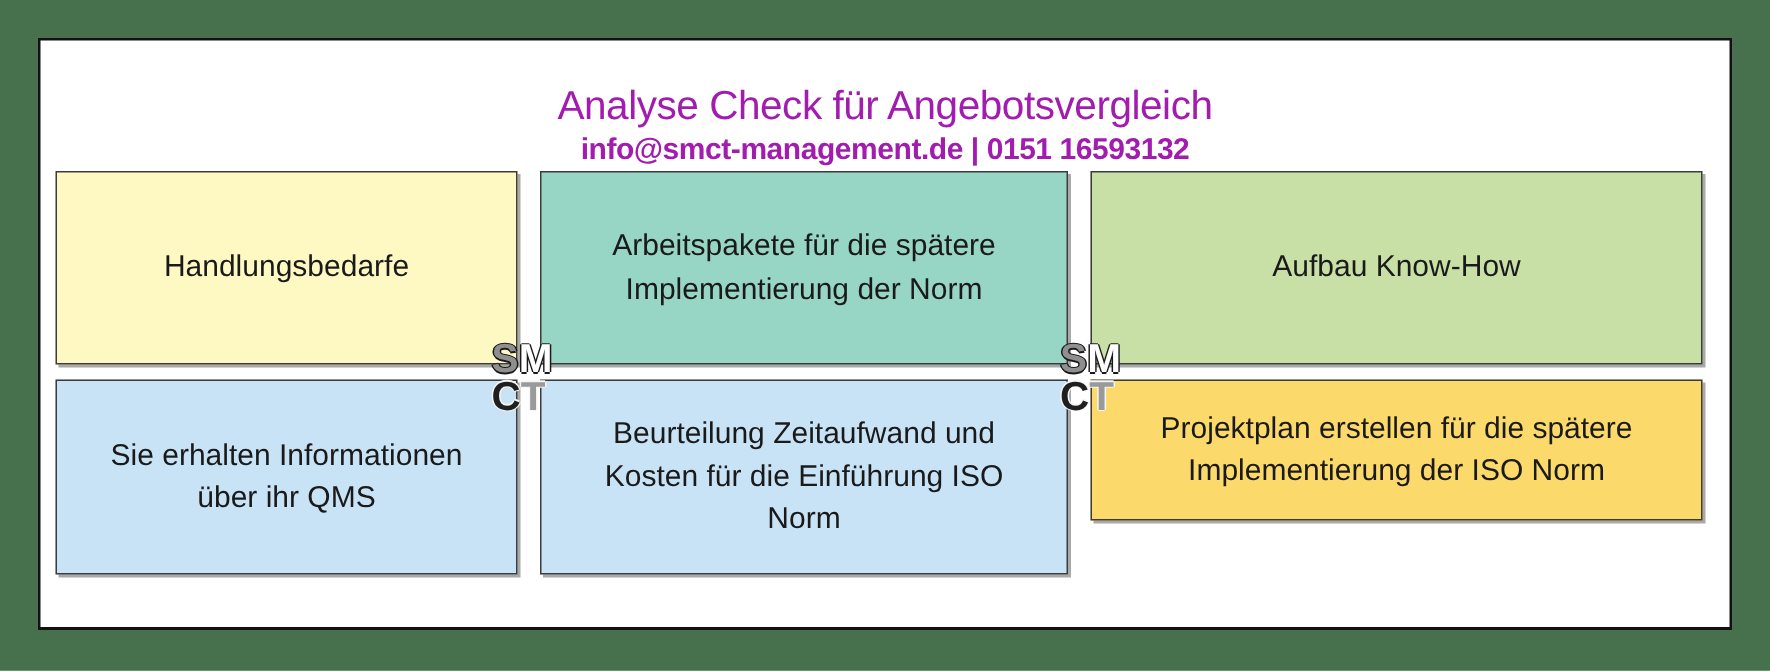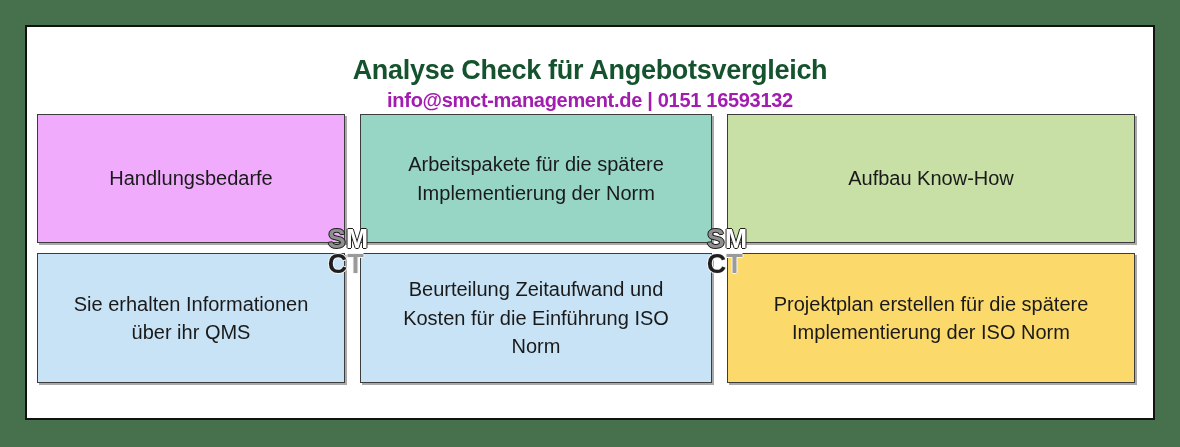--- a/index.html
+++ b/index.html
@@ -15,22 +15,22 @@
     position: absolute;
     left: 25px; top: 25px;
     width: 1130px; height: 395px;
     background: #FFFFFF;
     border: 2px solid #121212;
   }
 
   .header { position: absolute; left: 0; top: 27px; width: 100%; text-align: center; }
   .title {
     font-size: 27px;
-    font-weight: bold;
-    color: #14532d;
+    font-weight: normal;
+    color: #a21caf;
     letter-spacing: -0.3px;
     line-height: 1.2;
   }
   .subtitle {
     margin-top: 3px;
     font-size: 20px;
     font-weight: bold;
     color: #a21caf;
     letter-spacing: -0.3px;
   }
@@ -46,21 +46,21 @@
     font-size: 20px;
     line-height: 1.42;
     color: #1A1A1A;
     padding: 0 28px;
   }
   .b1 { left: 37px;  top: 114px; width: 308px; height: 129px; }
   .b2 { left: 360px; top: 114px; width: 352px; height: 129px; }
   .b3 { left: 727px; top: 114px; width: 408px; height: 129px; }
   .b4 { left: 37px;  top: 253px; width: 308px; height: 130px; }
   .b5 { left: 360px; top: 253px; width: 352px; height: 130px; padding: 0 30px; }
-  .b6 { left: 727px; top: 253px; width: 408px; height: 130px; padding: 0 24px; }
+  .b6 { left: 727px; top: 253px; width: 408px; height: 94px; padding: 0 24px; }
 
   .logo {
     position: absolute;
     top: 227px;
     transform: translateX(-50%);
     text-align: left;
     font-weight: bold;
     font-size: 27px;
     line-height: 25px;
     letter-spacing: 0px;
@@ -90,21 +90,21 @@
 
 <div class="stage">
   <div class="canvas">
 
     <div class="header">
       <div class="title">Analyse Check für Angebotsvergleich</div>
       <div class="subtitle">info@smct-management.de | 0151 16593132</div>
     </div>
   </div>
 
-  <div class="box b1" style="background-color: #f0abfc;">
+  <div class="box b1" style="background-color: #fef9c3;">
     <span>Handlungsbedarfe</span>
   </div>
   <div class="box b2" style="background-color: rgb(151, 213, 197);">
     <span>Arbeitspakete für die spätere Implementierung der Norm</span>
   </div>
   <div class="box b3" style="background-color: rgb(200, 224, 166);">
     <span>Aufbau Know-How</span>
   </div>
   <div class="box b4" style="background-color: rgb(200, 227, 245);">
     <span>Sie erhalten Informationen über ihr QMS</span>

